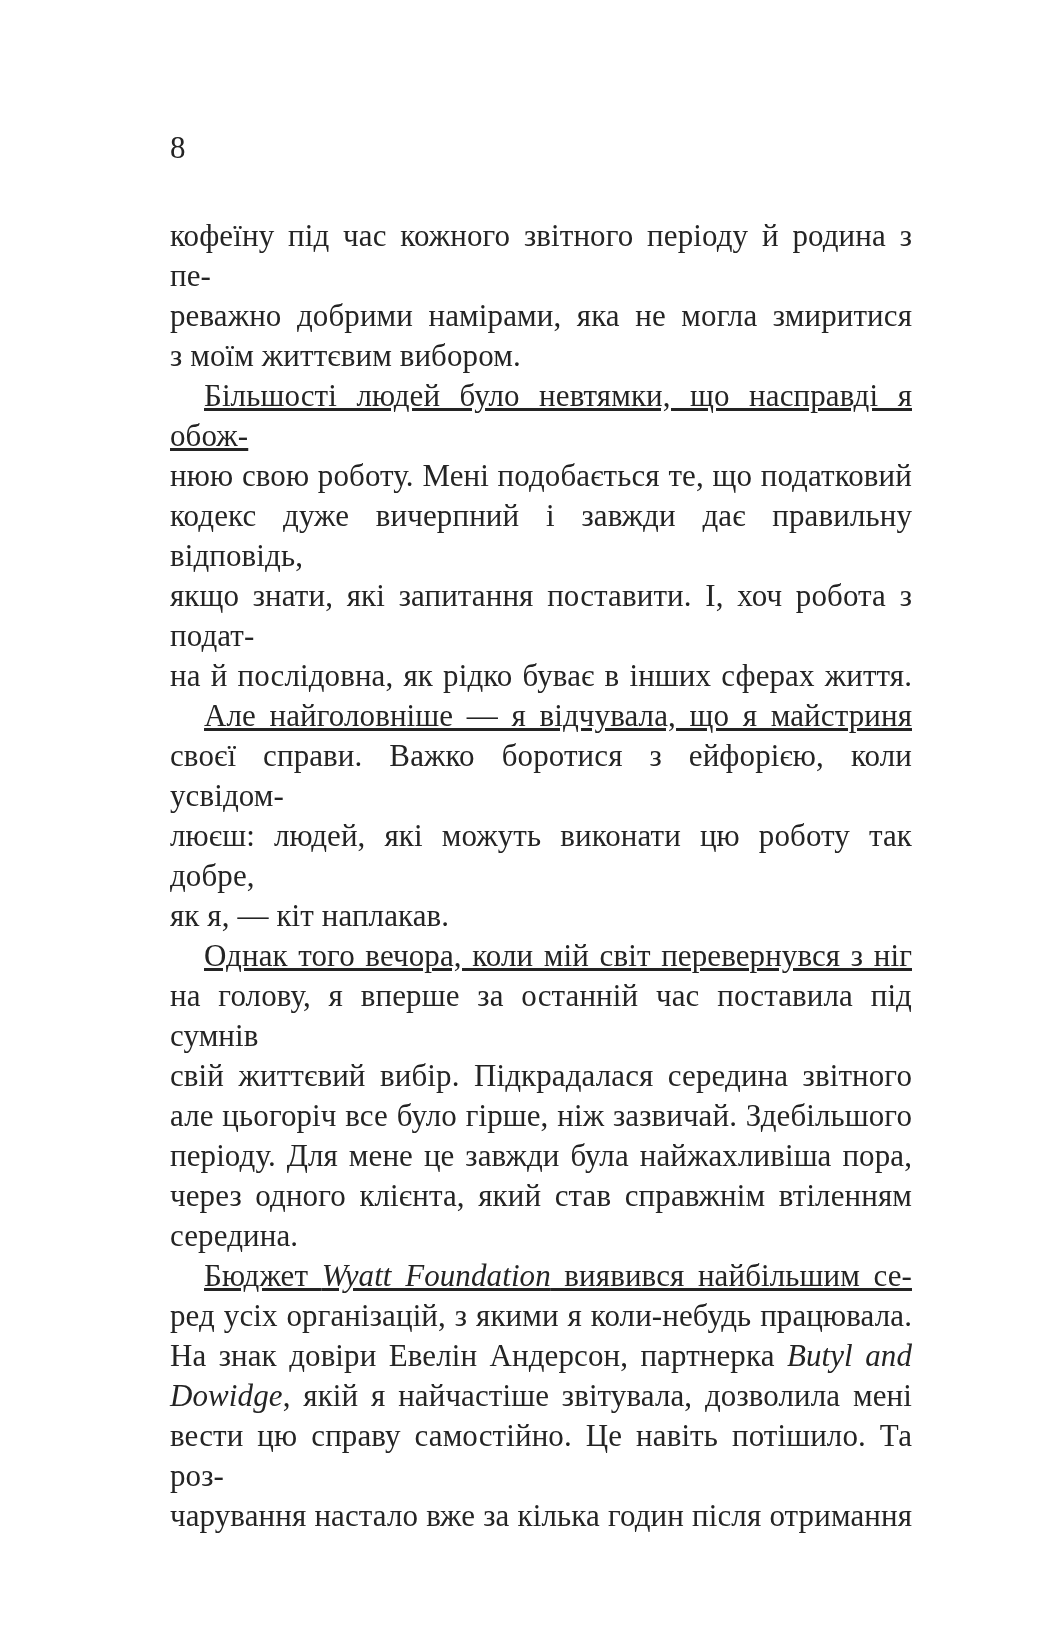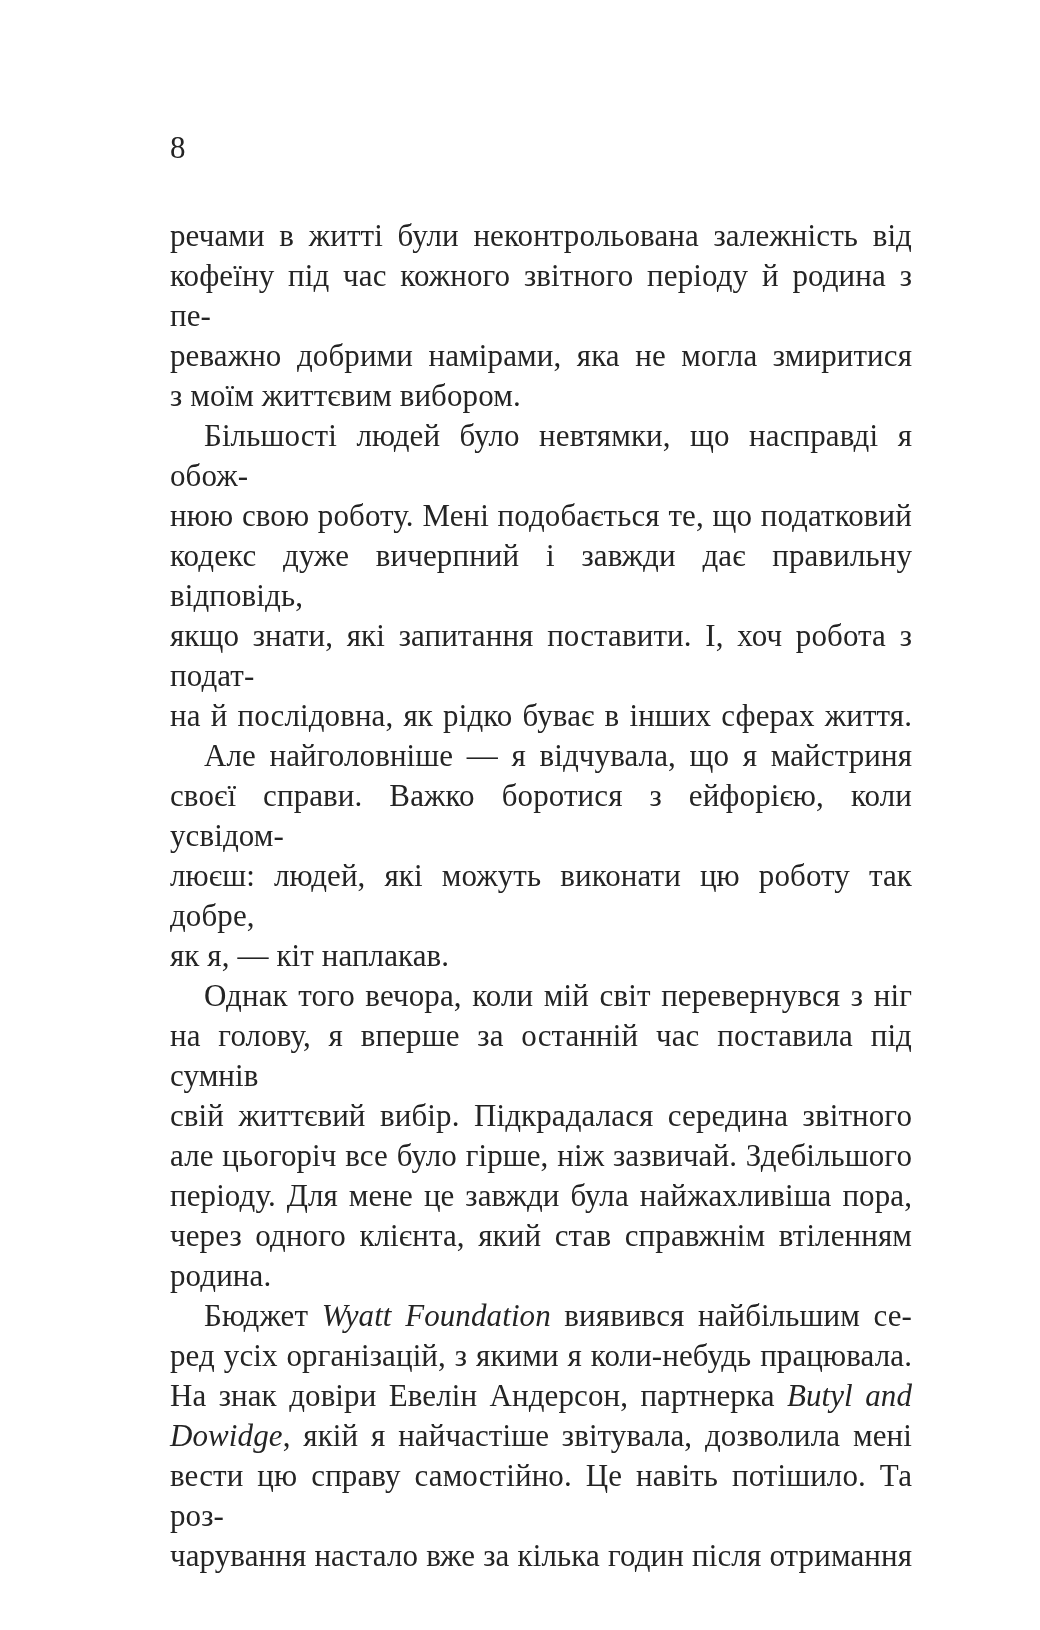--- a/index.html
+++ b/index.html
@@ -36,52 +36,52 @@
     text-align: justify;
     text-align-last: justify;
     white-space: normal;
     letter-spacing: 0.1px;
   }
   .line.last {
     text-align-last: left;
   }
   .line.indent {
     text-indent: 34px;
+    text-decoration: underline;
   }
   .it {
     font-style: italic;
     margin-top: 8px;
   }
 </style>
 </head>
 <body>
 
 <div class="book-page">
   <div class="page-number">8</div>
   <div class="page-body">
-      <div class="line"><span>речами в житті були неконтрольована залежність від</span></div>
       <div class="line"><span>кофеїну під час кожного звітного періоду й родина з пе-</span></div>
       <div class="line"><span>реважно добрими намірами, яка не могла змиритися</span></div>
       <div class="line last"><span>з моїм життєвим вибором.</span></div>
       <div class="line indent"><span>Більшості людей було невтямки, що насправді я обож-</span></div>
       <div class="line"><span>нюю свою роботу. Мені подобається те, що податковий</span></div>
       <div class="line"><span>кодекс дуже вичерпний і завжди дає правильну відповідь,</span></div>
       <div class="line"><span>якщо знати, які запитання поставити. І, хоч робота з подат-</span></div>
       <div class="line"><span>на й послідовна, як рідко буває в інших сферах життя.</span></div>
       <div class="line indent"><span>Але найголовніше — я відчувала, що я майстриня</span></div>
       <div class="line"><span>своєї справи. Важко боротися з ейфорією, коли усвідом-</span></div>
       <div class="line"><span>люєш: людей, які можуть виконати цю роботу так добре,</span></div>
       <div class="line last"><span>як я, — кіт наплакав.</span></div>
       <div class="line indent"><span>Однак того вечора, коли мій світ перевернувся з ніг</span></div>
       <div class="line"><span>на голову, я вперше за останній час поставила під сумнів</span></div>
       <div class="line"><span>свій життєвий вибір. Підкрадалася середина звітного</span></div>
       <div class="line"><span>але цьогоріч все було гірше, ніж зазвичай. Здебільшого</span></div>
       <div class="line"><span>періоду. Для мене це завжди була найжахливіша пора,</span></div>
       <div class="line"><span>через одного клієнта, який став справжнім втіленням</span></div>
-      <div class="line last"><span>родина.</span></div>
+      <div class="line last"><span>середина.</span></div>
       <div class="line indent"><span>Бюджет </span><span class="it">Wyatt Foundation</span><span> виявився найбільшим се-</span></div>
       <div class="line"><span>ред усіх організацій, з якими я коли-небудь працювала.</span></div>
       <div class="line"><span>На знак довіри Евелін Андерсон, партнерка </span><span class="it">Butyl and</span></div>
       <div class="line"><span class="it">Dowidge</span><span>, якій я найчастіше звітувала, дозволила мені</span></div>
       <div class="line"><span>вести цю справу самостійно. Це навіть потішило. Та роз-</span></div>
       <div class="line"><span>чарування настало вже за кілька годин після отримання</span></div>
     </div>
 </div>
 
 </body></html>

